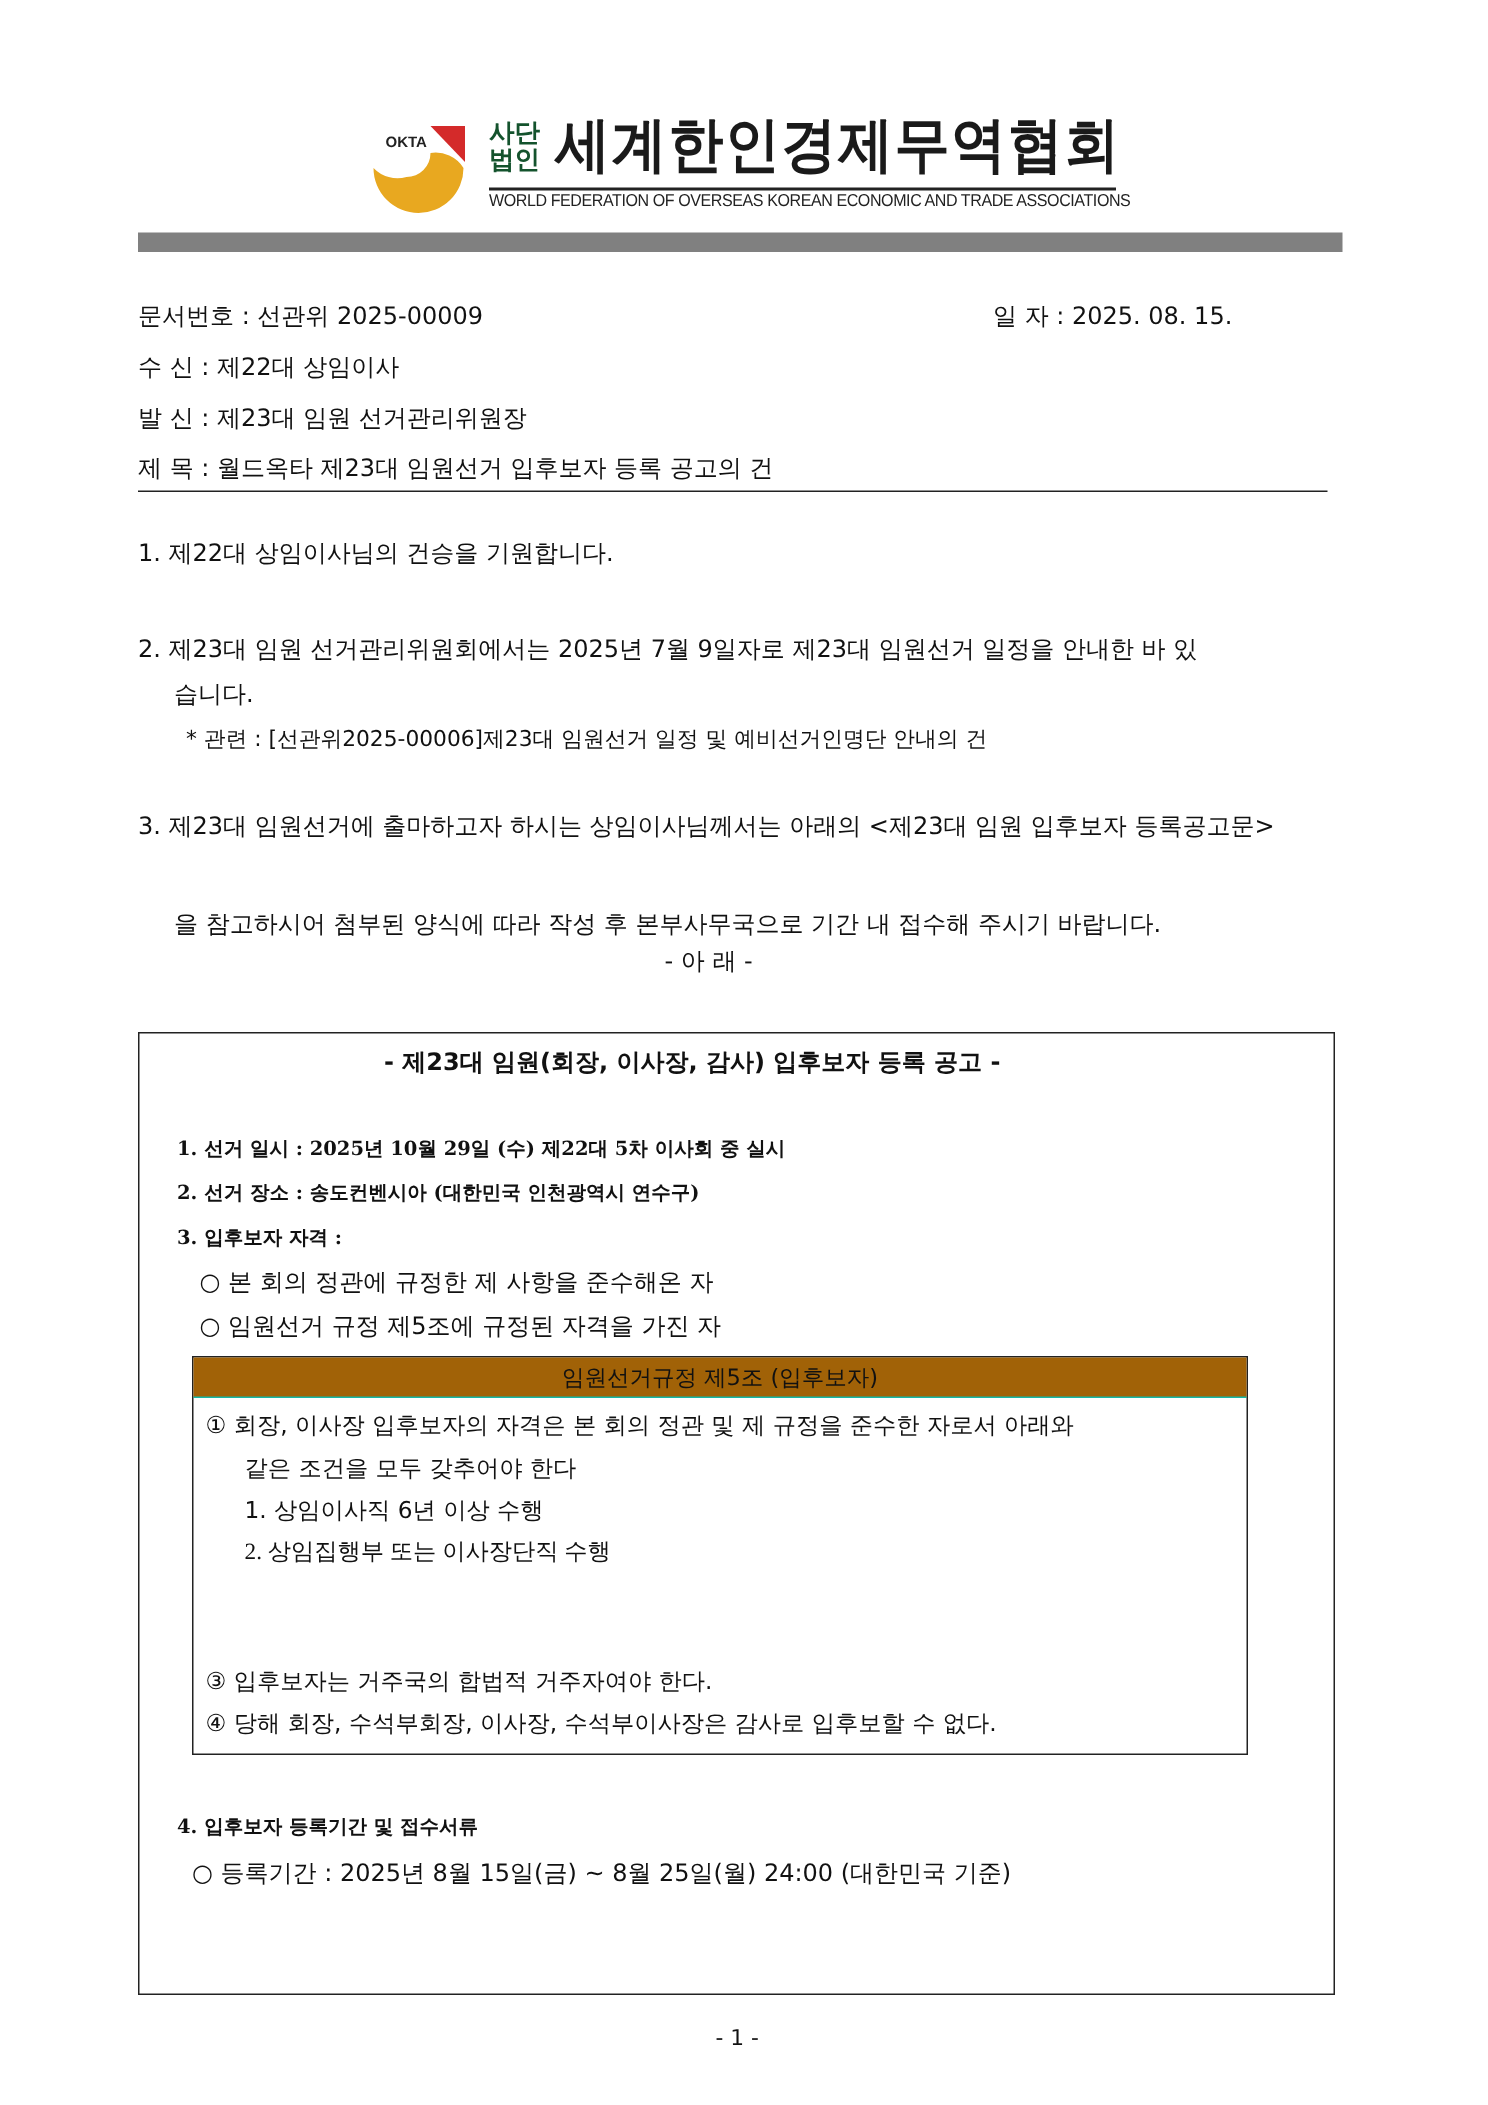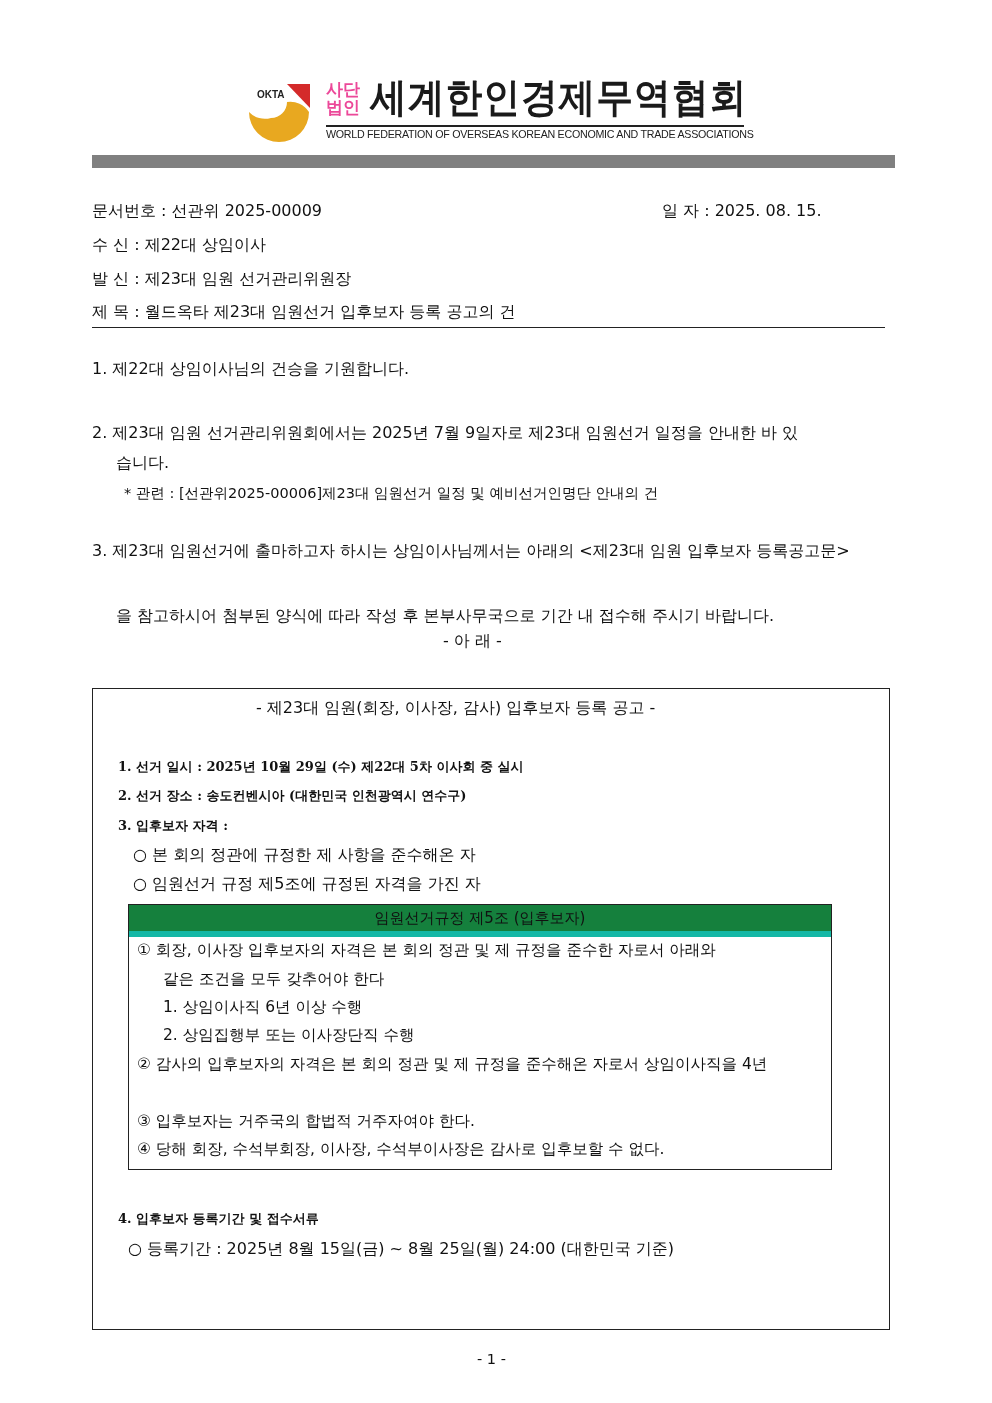--- a/index.html
+++ b/index.html
@@ -1,31 +1,31 @@
 <!DOCTYPE html>
 <html><head>
 <meta charset="utf-8">
 <style>
   html, body { margin:0; padding:0; background:#ffffff; }
   body { width:992px; height:1403px; position:relative; font-family:"DejaVu Sans", sans-serif; color:#111; overflow:hidden; }
   .abs { position:absolute; }
   .logo-mark { left:247px; top:82px; width:64px; height:62px; }
-  .logo-small { left:326px; top:80px; font-family:"DejaVu Sans", sans-serif; font-weight:bold; font-size:17px; line-height:18px; color:#ec4899; }
+  .logo-small { left:326px; top:80px; font-family:"DejaVu Sans", sans-serif; font-weight:bold; font-size:17px; line-height:18px; color:#14532d; }
   .logo-title { left:370px; top:72px; font-family:"DejaVu Sans", sans-serif; font-weight:bold; font-size:40px; letter-spacing:1px; color:#1a1a1a; line-height:50px; white-space:nowrap; transform:scaleX(0.92); transform-origin:left top; }
   .logo-rule { left:326px; top:125px; width:418px; height:2px; background:#222; }
   .logo-eng { left:326px; top:128px; font-family:"Liberation Sans", sans-serif; font-size:11.5px; color:#222; white-space:nowrap; letter-spacing:-0.3px; transform:scaleX(0.93); transform-origin:left top; }
   .gray-bar { left:92px; top:155px; width:803px; height:13px; background:#808080; }
   .hdr { font-family:"DejaVu Sans", sans-serif; font-size:16px; white-space:nowrap; line-height:20px; }
   .hdr-line { left:92px; top:327px; width:793px; height:1px; background:#222; }
   .para { font-size:16px; line-height:20px; white-space:nowrap; }
   .small { font-size:14.5px; }
   .box { left:92px; top:688px; width:798px; height:642px; border:1px solid #222; box-sizing:border-box; }
   .bold { font-family:"DejaVu Serif", serif; font-weight:bold; font-size:13px; }
   .inner-box { left:128px; top:904px; width:704px; height:266px; border:1px solid #222; box-sizing:border-box; }
-  .inner-head { left:0; top:0; width:702px; height:26px; background:#15803d; border-bottom:6px solid #14b8a6; text-align:center; font-size:15px; line-height:26px; }
+  .inner-head { left:0; top:0; width:702px; height:26px; background:#a16207; border-bottom:1px solid #14b8a6; text-align:center; font-size:15px; line-height:26px; }
   .inner-text { font-size:15.5px; line-height:20px; white-space:nowrap; }
 </style>
 </head>
 <body>
 
 <div class="abs logo-mark">
   <svg width="64" height="62" viewBox="0 0 64 62">
     <path d="M40 2 L63 2 L63 26 Z" fill="#d42a2a"></path>
     <path d="M2 30 A30 30 0 0 0 62 30 A22 22 0 0 0 40 20 A16 16 0 0 1 24 36 A22 22 0 0 1 2 30 Z" fill="#e8a820"></path>
     <text x="10" y="16" font-family="Liberation Sans, sans-serif" font-weight="bold" font-size="10" fill="#222">OKTA</text>
@@ -49,34 +49,33 @@
 
 <div class="abs para" style="left:92px; top:359px;text-align:right;">1. 제22대 상임이사님의 건승을 기원합니다.</div>
 <div class="abs para" style="left:92px; top:423px;">2. 제23대 임원 선거관리위원회에서는 2025년 7월 9일자로 제23대 임원선거 일정을 안내한 바 있</div>
 <div class="abs para" style="left:116px; top:453px;">습니다.</div>
 <div class="abs para small" style="left:124px; top:483px;">* 관련 : [선관위2025-00006]제23대 임원선거 일정 및 예비선거인명단 안내의 건</div>
 <div class="abs para" style="left:92px; top:541px;">3. 제23대 임원선거에 출마하고자 하시는 상임이사님께서는 아래의 &lt;제23대 임원 입후보자 등록공고문&gt;</div>
 <div class="abs para" style="left:116px; top:606px;">을 참고하시어 첨부된 양식에 따라 작성 후 본부사무국으로 기간 내 접수해 주시기 바랍니다.</div>
 <div class="abs para" style="left:443px; top:631px;">- 아    래 -</div>
 
 <div class="abs box"></div>
-<div class="abs para" style="left:256px; top:698px;">- 제23대 임원(회장, 이사장, 감사) 입후보자 등록 공고 -</div>
+<div class="abs para" style="left:256px; top:698px;font-weight:bold;">- 제23대 임원(회장, 이사장, 감사) 입후보자 등록 공고 -</div>
 <div class="abs para bold" style="left:118px; top:757px;">1. 선거 일시 : 2025년 10월 29일 (수) 제22대 5차 이사회 중 실시</div>
 <div class="abs para bold" style="left:118px; top:786px;">2. 선거 장소 : 송도컨벤시아 (대한민국 인천광역시 연수구)</div>
 <div class="abs para bold" style="left:118px; top:816px;">3. 입후보자 자격 :</div>
 <div class="abs para" style="left:133px; top:845px;">○ 본 회의 정관에 규정한 제 사항을 준수해온 자</div>
 <div class="abs para" style="left:133px; top:874px;">○ 임원선거 규정 제5조에 규정된 자격을 가진 자</div>
 
 <div class="abs inner-box">
   <div class="abs inner-head">임원선거규정 제5조 (입후보자)</div>
   <div class="abs inner-text" style="left:8px; top:35px;">① 회장, 이사장 입후보자의 자격은 본 회의 정관 및 제 규정을 준수한 자로서 아래와</div>
   <div class="abs inner-text" style="left:34px; top:64px;">같은 조건을 모두 갖추어야 한다</div>
   <div class="abs inner-text" style="left:34px; top:92px;">1. 상임이사직 6년 이상 수행</div>
-  <div class="abs inner-text" style="left:34px; top:120px;">2. 상임집행부 또는 이사장단직 수행</div>
-  <div class="abs inner-text" style="left:8px; top:149px;">② 감사의 입후보자의 자격은 본 회의 정관 및 제 규정을 준수해온 자로서 상임이사직을 4년</div>
+  <div class="abs inner-text" style="left:34px; top:120px;font-family:Liberation Serif, serif;">2. 상임집행부 또는 이사장단직 수행</div>
   <div class="abs inner-text" style="left:8px; top:206px;">③ 입후보자는 거주국의 합법적 거주자여야 한다.</div>
   <div class="abs inner-text" style="left:8px; top:234px;">④ 당해 회장, 수석부회장, 이사장, 수석부이사장은 감사로 입후보할 수 없다.</div>
 </div>
 
 <div class="abs para bold" style="left:118px; top:1209px;">4. 입후보자 등록기간 및 접수서류</div>
 <div class="abs para" style="left:128px; top:1239px;">○ 등록기간 : 2025년 8월 15일(금) ~ 8월 25일(월) 24:00 (대한민국 기준)</div>
 
 <div class="abs para small" style="left:477px; top:1349px;">- 1 -</div>
 
 </body></html>

